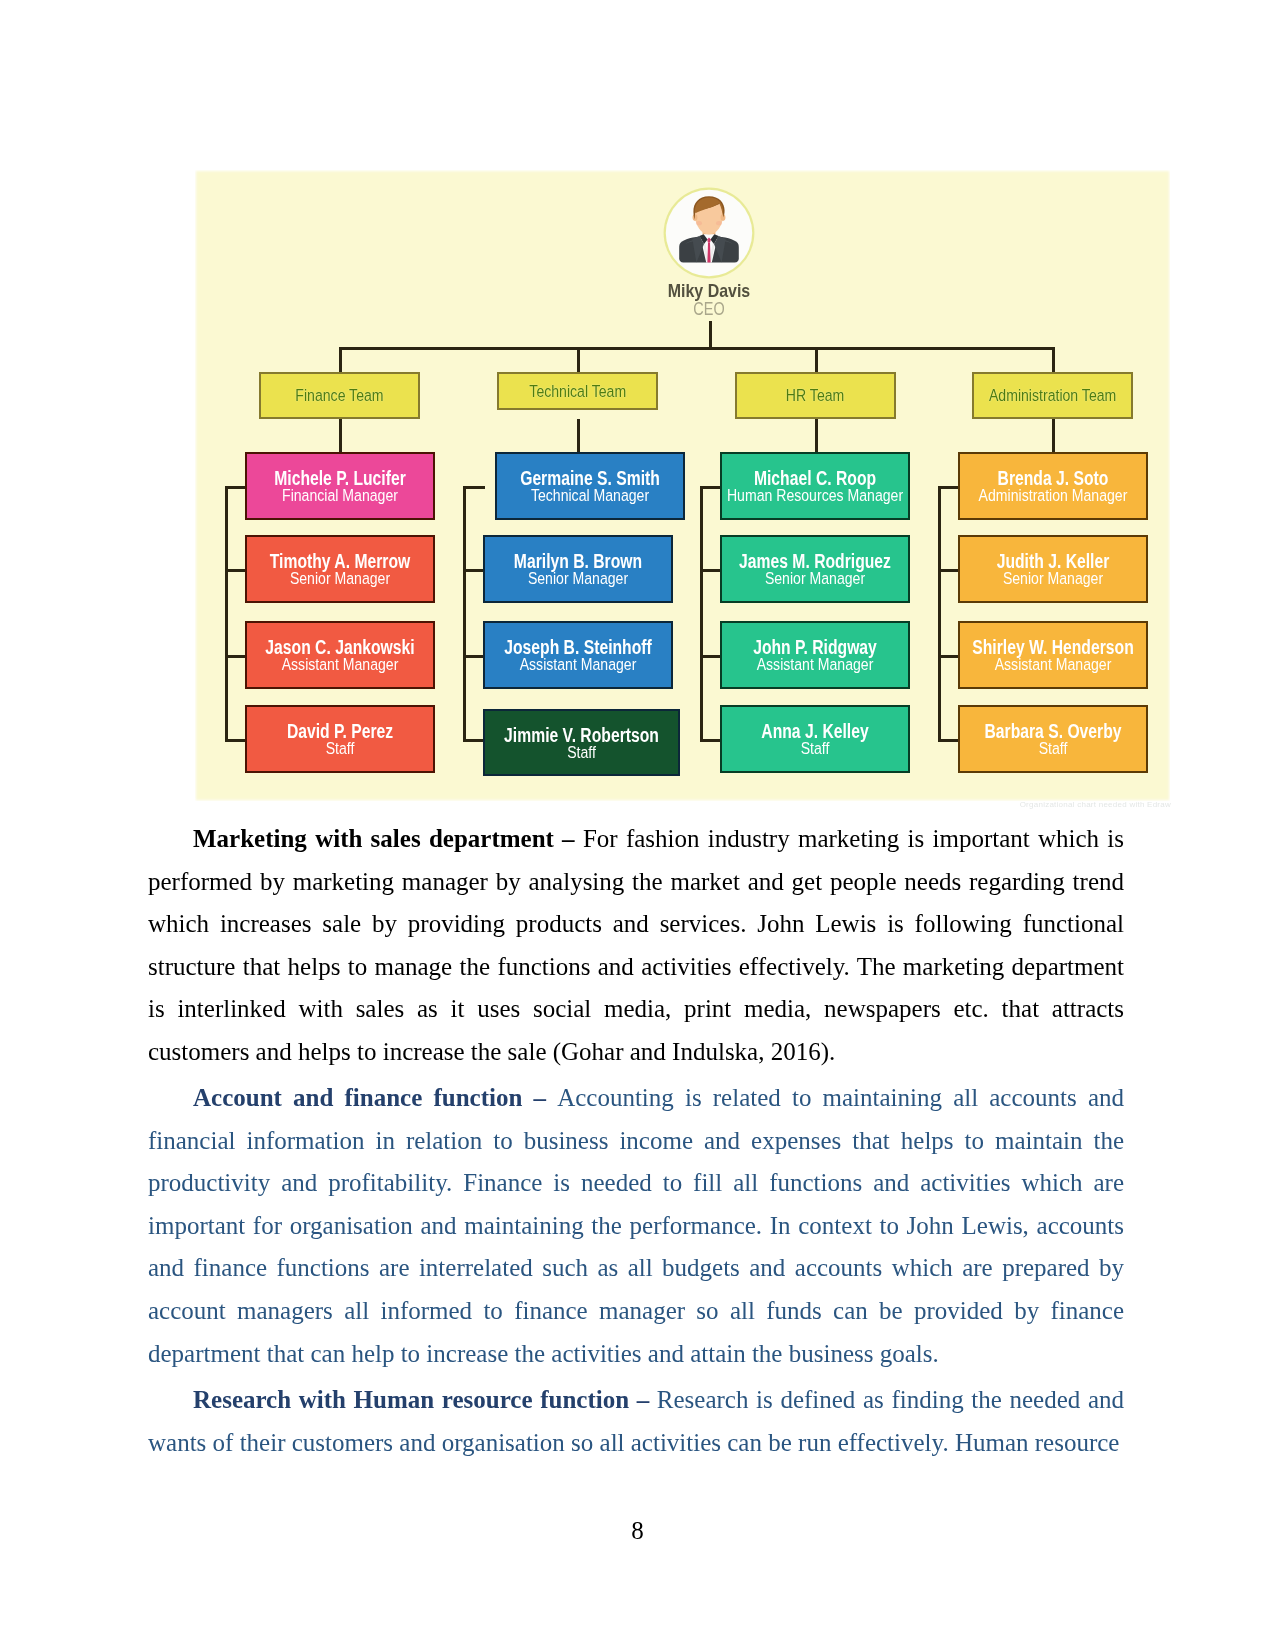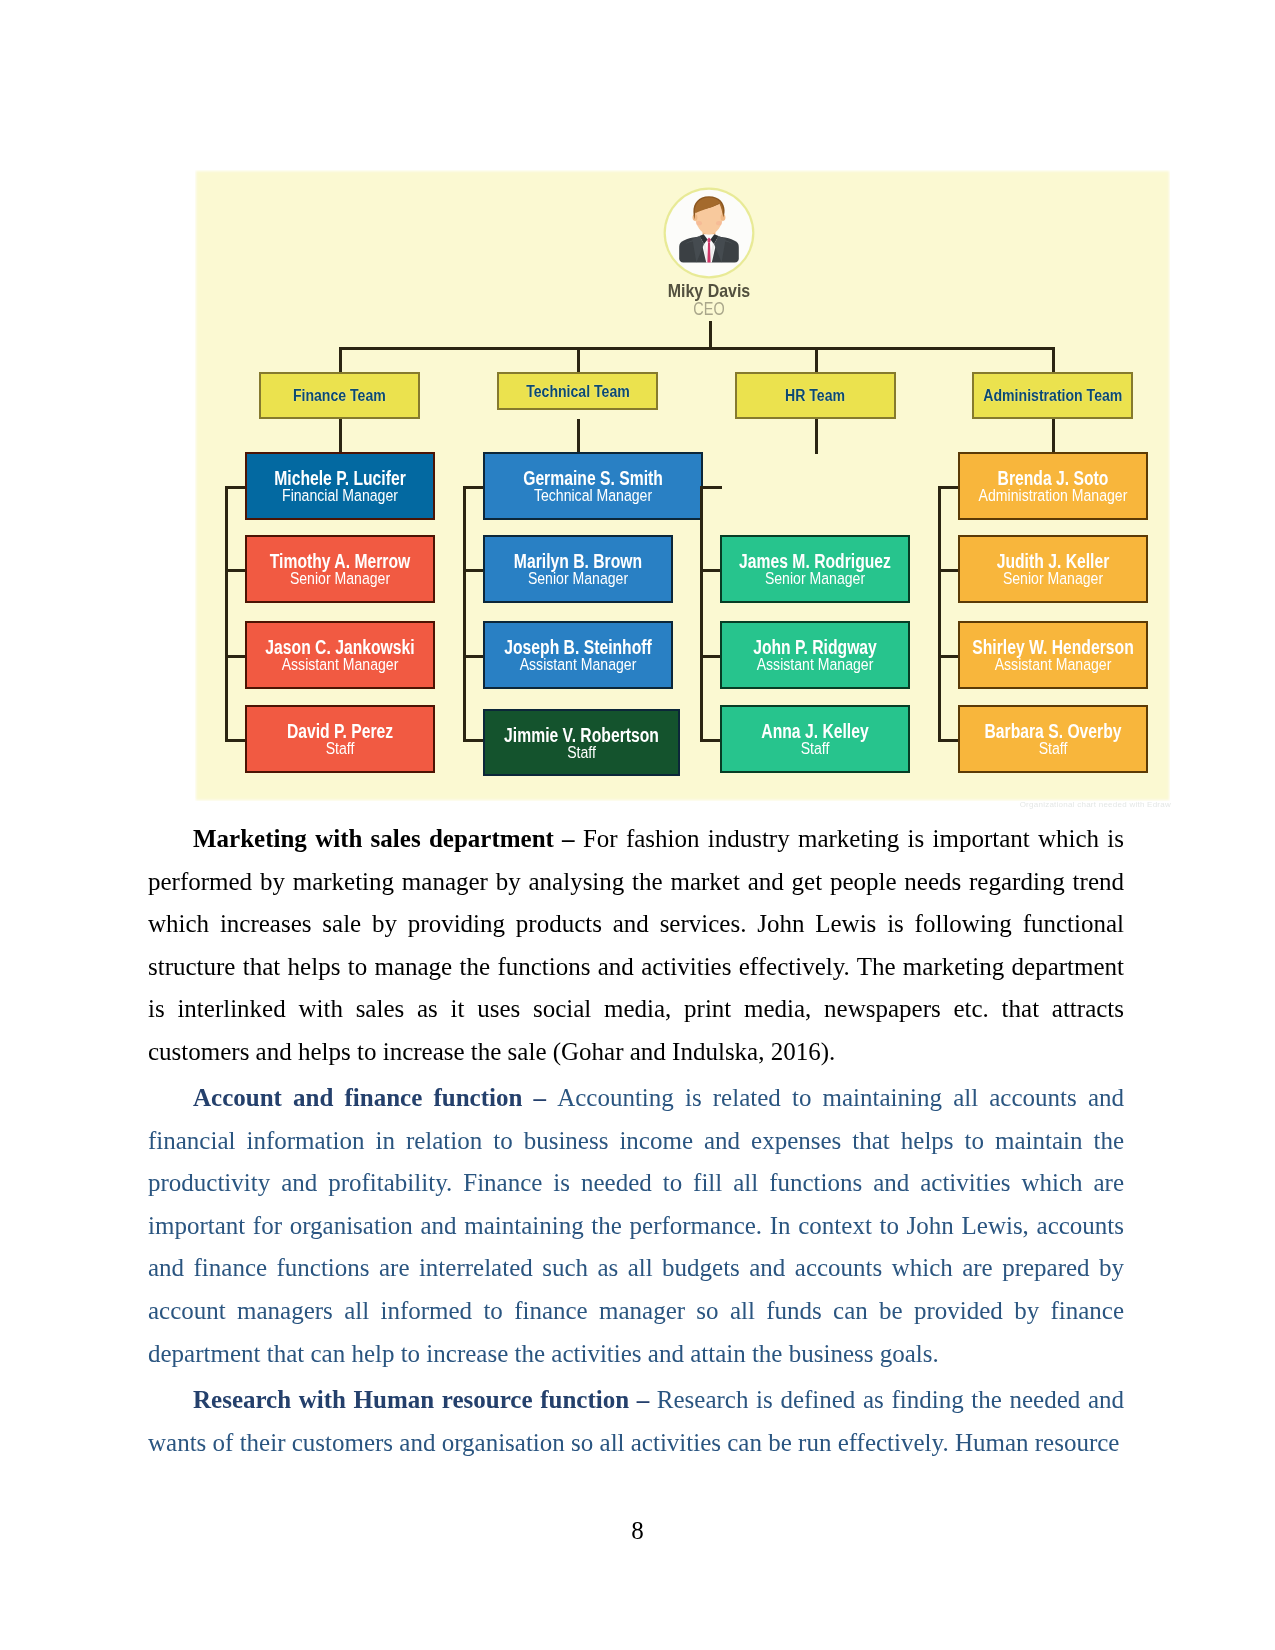--- a/index.html
+++ b/index.html
@@ -23,21 +23,21 @@
   
   #chart-inner{position:absolute;inset:0;}
   .mbox{position:absolute;border:2.6px solid #2b1e0f;box-sizing:border-box;
         font-family:"Liberation Sans",sans-serif;color:#ffffff;}
   .mbox .nm{position:absolute;left:-40px;right:-40px;text-align:center;font-weight:bold;
             white-space:nowrap;font-size:19.4px;line-height:19.4px;transform:scaleX(0.81);}
   .mbox .rl{position:absolute;left:-40px;right:-40px;text-align:center;font-weight:normal;
             white-space:nowrap;font-size:17.4px;line-height:17.4px;transform:scaleX(0.81);}
   .tbox{position:absolute;background:#EBE24E;border:2px solid #857a2e;box-sizing:border-box;
         display:flex;align-items:center;justify-content:center;
-        font-family:"Liberation Sans",sans-serif;color:#0c4a6e;font-size:17.4px;font-weight:bold;
+        font-family:"Liberation Sans",sans-serif;color:#4d7c0f;font-size:17.4px;font-weight:normal;
         text-shadow:0 0 1.4px rgba(248,246,205,.95);}
   .tbox span{display:inline-block;white-space:nowrap;transform:scaleX(0.81);}
   .ln{position:absolute;background:#2b2512;}
   .avatar-wrap{position:absolute;}
   .ceo-name{position:absolute;text-align:center;font-family:"Liberation Sans",sans-serif;
             font-weight:bold;font-size:19px;line-height:19px;color:#53513f;
             transform:scaleX(0.84);}
   .ceo-role{position:absolute;text-align:center;font-family:"Liberation Sans",sans-serif;
             font-weight:normal;font-size:17.6px;line-height:17.6px;color:#a9a68b;
             transform:scaleX(0.82);}
@@ -69,21 +69,21 @@
         </div>
         <div class="tbox" style="left: 777px; top: 202px; width: 161px; height: 47px;">
           <span>Administration Team</span>
         </div>
         <div class="ln" style="left: 143.5px; top: 249px; width: 3px; height: 35px;"></div>
         <div class="ln" style="left: 30px; top: 316px; width: 3px; height: 256px;"></div>
         <div class="ln" style="left: 30px; top: 316px; width: 22px; height: 3px;"></div>
         <div class="ln" style="left: 30px; top: 399px; width: 22px; height: 3px;"></div>
         <div class="ln" style="left: 30px; top: 485px; width: 22px; height: 3px;"></div>
         <div class="ln" style="left: 30px; top: 569px; width: 22px; height: 3px;"></div>
-        <div class="mbox" style="left: 50px; top: 282px; width: 190px; height: 68px; background: #0369a1; border-color: rgb(75, 20, 4);">
+        <div class="mbox" style="left: 50px; top: 282px; width: 190px; height: 68px; background: #ec4899; border-color: rgb(75, 20, 4);">
           <div class="nm" style="top: 15px;">Michele P. Lucifer</div>
           <div class="rl" style="top: 33px;">Financial Manager</div>
         </div>
         <div class="mbox" style="left: 50px; top: 365px; width: 190px; height: 68px; background: rgb(241, 90, 66); border-color: rgb(75, 20, 4);">
           <div class="nm" style="top: 15px;">Timothy A. Merrow</div>
           <div class="rl" style="top: 33px;">Senior Manager</div>
         </div>
         <div class="mbox" style="left: 50px; top: 451px; width: 190px; height: 68px; background: rgb(241, 90, 66); border-color: rgb(75, 20, 4);">
           <div class="nm" style="top: 15px;">Jason C. Jankowski</div>
           <div class="rl" style="top: 33px;">Assistant Manager</div>
@@ -91,21 +91,21 @@
         <div class="mbox" style="left: 50px; top: 535px; width: 190px; height: 68px; background: rgb(241, 90, 66); border-color: rgb(75, 20, 4);">
           <div class="nm" style="top: 15px;">David P. Perez</div>
           <div class="rl" style="top: 33px;">Staff</div>
         </div>
         <div class="ln" style="left: 381.5px; top: 249px; width: 3px; height: 35px;"></div>
         <div class="ln" style="left: 268px; top: 316px; width: 3px; height: 256px;"></div>
         <div class="ln" style="left: 268px; top: 316px; width: 22px; height: 3px;"></div>
         <div class="ln" style="left: 268px; top: 399px; width: 22px; height: 3px;"></div>
         <div class="ln" style="left: 268px; top: 485px; width: 22px; height: 3px;"></div>
         <div class="ln" style="left: 268px; top: 569px; width: 22px; height: 3px;"></div>
-        <div class="mbox" style="left: 288px; top: 282px; width: 220px; height: 68px; background: rgb(41, 128, 196); border-color: rgb(12, 39, 57);">
+        <div class="mbox" style="left: 300px; top: 282px; width: 190px; height: 68px; background: rgb(41, 128, 196); border-color: rgb(12, 39, 57);">
           <div class="nm" style="top: 15px;">Germaine S. Smith</div>
           <div class="rl" style="top: 33px;">Technical Manager</div>
         </div>
         <div class="mbox" style="left: 288px; top: 365px; width: 190px; height: 68px; background: rgb(41, 128, 196); border-color: rgb(12, 39, 57);">
           <div class="nm" style="top: 15px;">Marilyn B. Brown</div>
           <div class="rl" style="top: 33px;">Senior Manager</div>
         </div>
         <div class="mbox" style="left: 288px; top: 451px; width: 190px; height: 68px; background: rgb(41, 128, 196); border-color: rgb(12, 39, 57);">
           <div class="nm" style="top: 15px;">Joseph B. Steinhoff</div>
           <div class="rl" style="top: 33px;">Assistant Manager</div>
@@ -113,20 +113,24 @@
         <div class="mbox" style="left: 288px; top: 539px; width: 197px; height: 67px; background: #14532d; border-color: rgb(12, 39, 57);">
           <div class="nm" style="top: 15px;">Jimmie V. Robertson</div>
           <div class="rl" style="top: 33px;">Staff</div>
         </div>
         <div class="ln" style="left: 619.5px; top: 249px; width: 3px; height: 35px;"></div>
         <div class="ln" style="left: 505px; top: 316px; width: 3px; height: 256px;"></div>
         <div class="ln" style="left: 505px; top: 316px; width: 22px; height: 3px;"></div>
         <div class="ln" style="left: 505px; top: 399px; width: 22px; height: 3px;"></div>
         <div class="ln" style="left: 505px; top: 485px; width: 22px; height: 3px;"></div>
         <div class="ln" style="left: 505px; top: 569px; width: 22px; height: 3px;"></div>
+        <div class="mbox" style="left: 525px; top: 282px; width: 190px; height: 68px; background: rgb(39, 196, 141); border-color: rgb(7, 61, 37);">
+          <div class="nm" style="top: 15px;">Michael C. Roop</div>
+          <div class="rl" style="top: 33px;">Human Resources Manager</div>
+        </div>
         <div class="mbox" style="left: 525px; top: 365px; width: 190px; height: 68px; background: rgb(39, 196, 141); border-color: rgb(7, 61, 37);">
           <div class="nm" style="top: 15px;">James M. Rodriguez</div>
           <div class="rl" style="top: 33px;">Senior Manager</div>
         </div>
         <div class="mbox" style="left: 525px; top: 451px; width: 190px; height: 68px; background: rgb(39, 196, 141); border-color: rgb(7, 61, 37);">
           <div class="nm" style="top: 15px;">John P. Ridgway</div>
           <div class="rl" style="top: 33px;">Assistant Manager</div>
         </div>
         <div class="mbox" style="left: 525px; top: 535px; width: 190px; height: 68px; background: rgb(39, 196, 141); border-color: rgb(7, 61, 37);">
           <div class="nm" style="top: 15px;">Anna J. Kelley</div>

